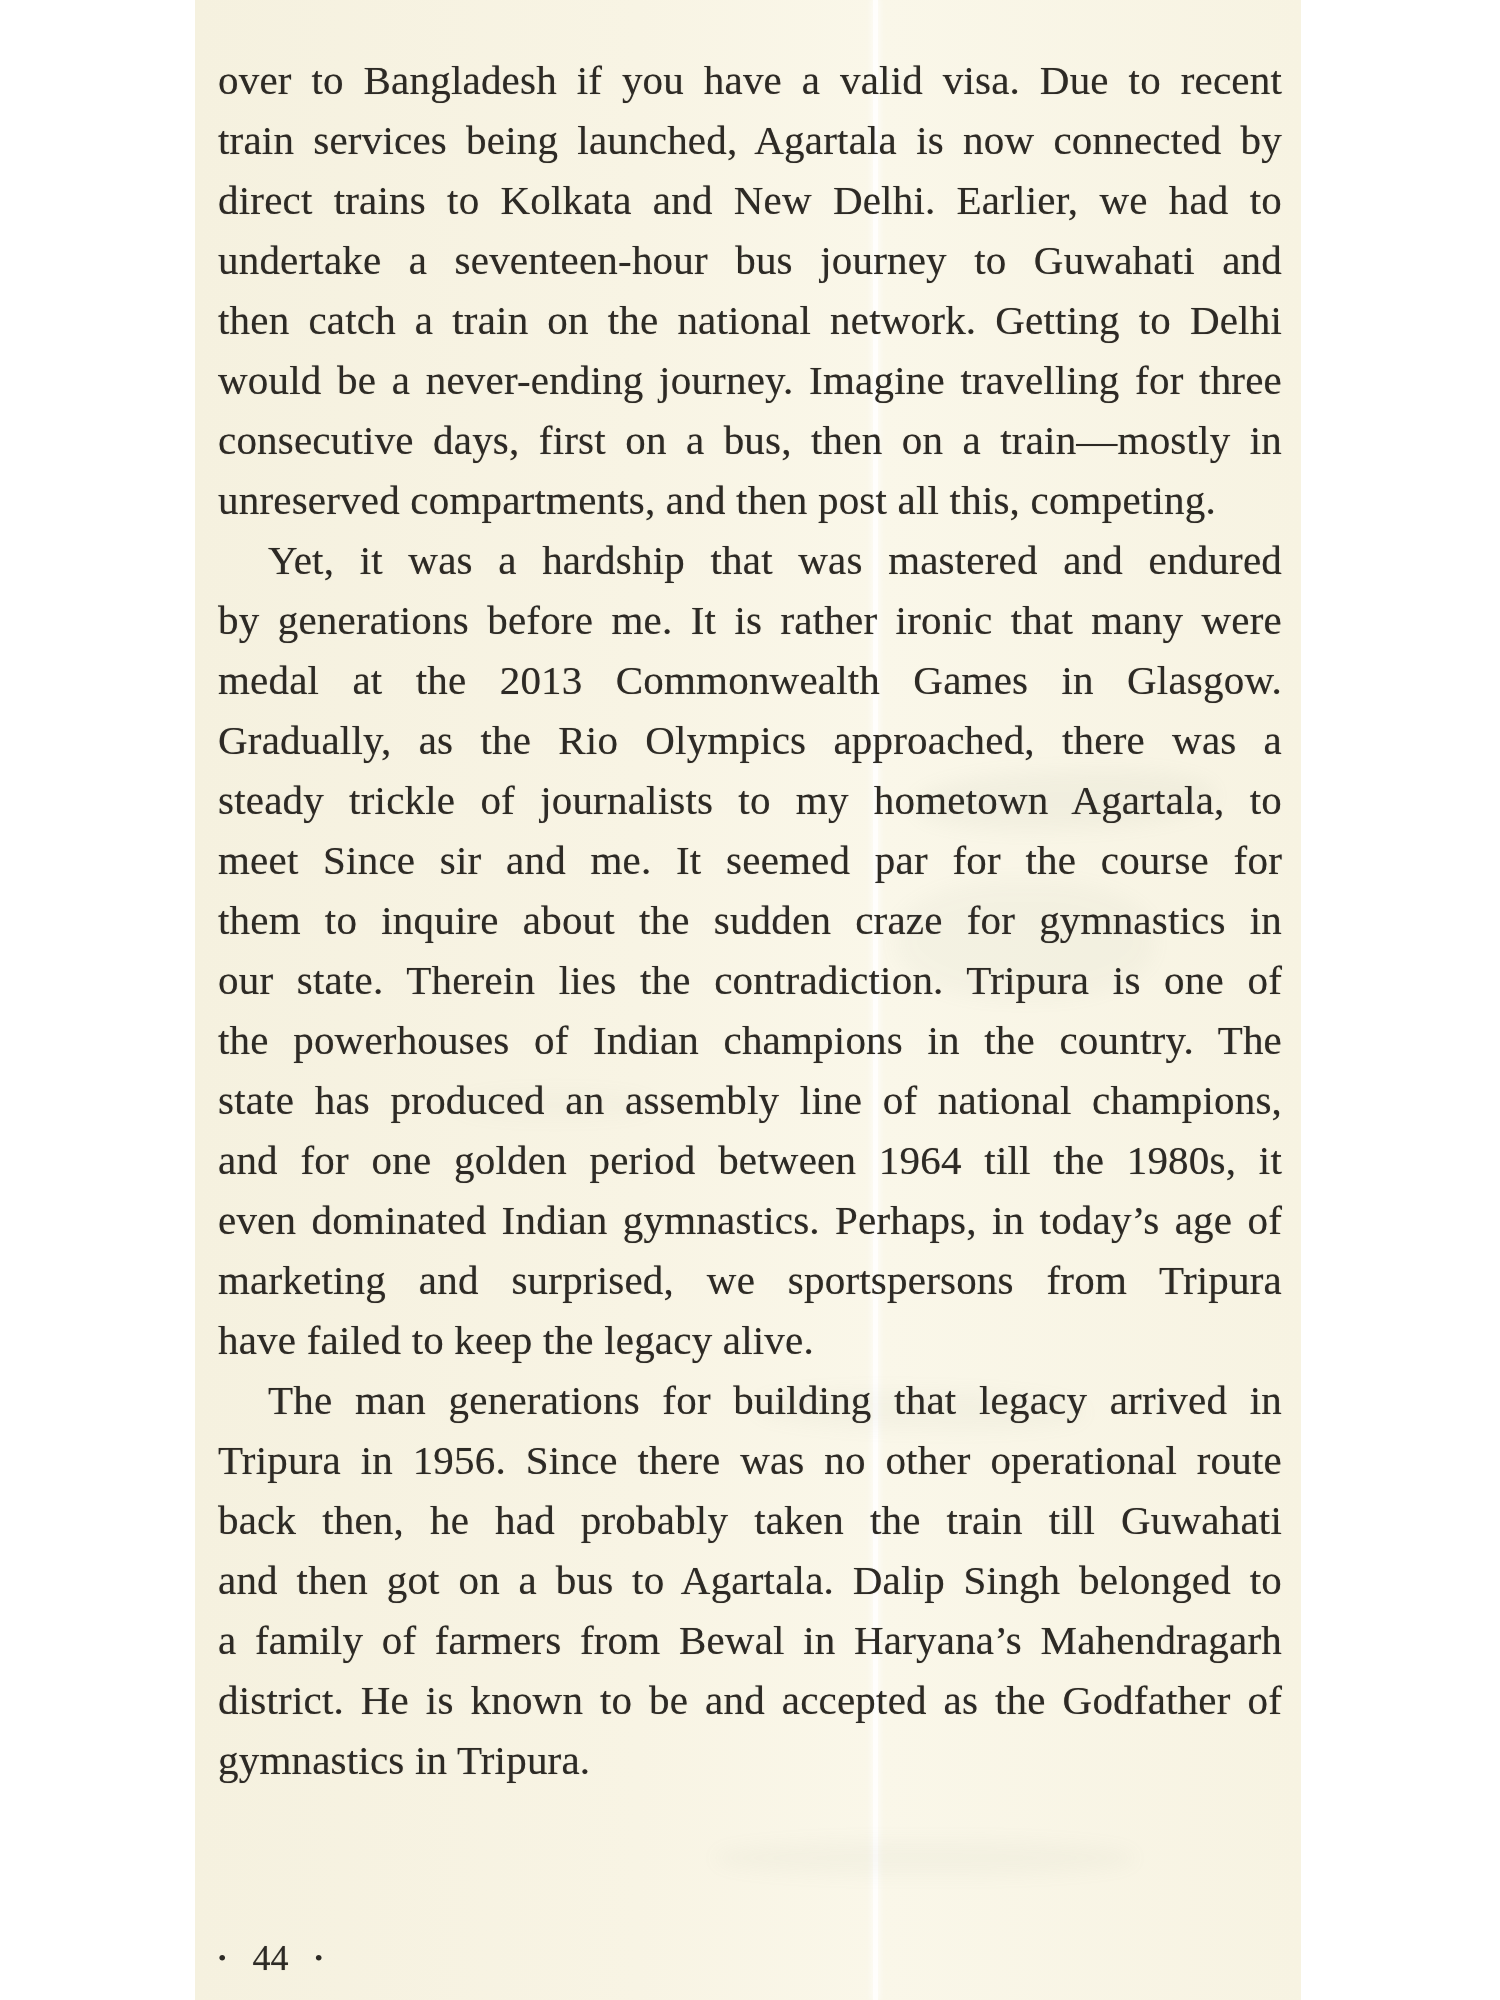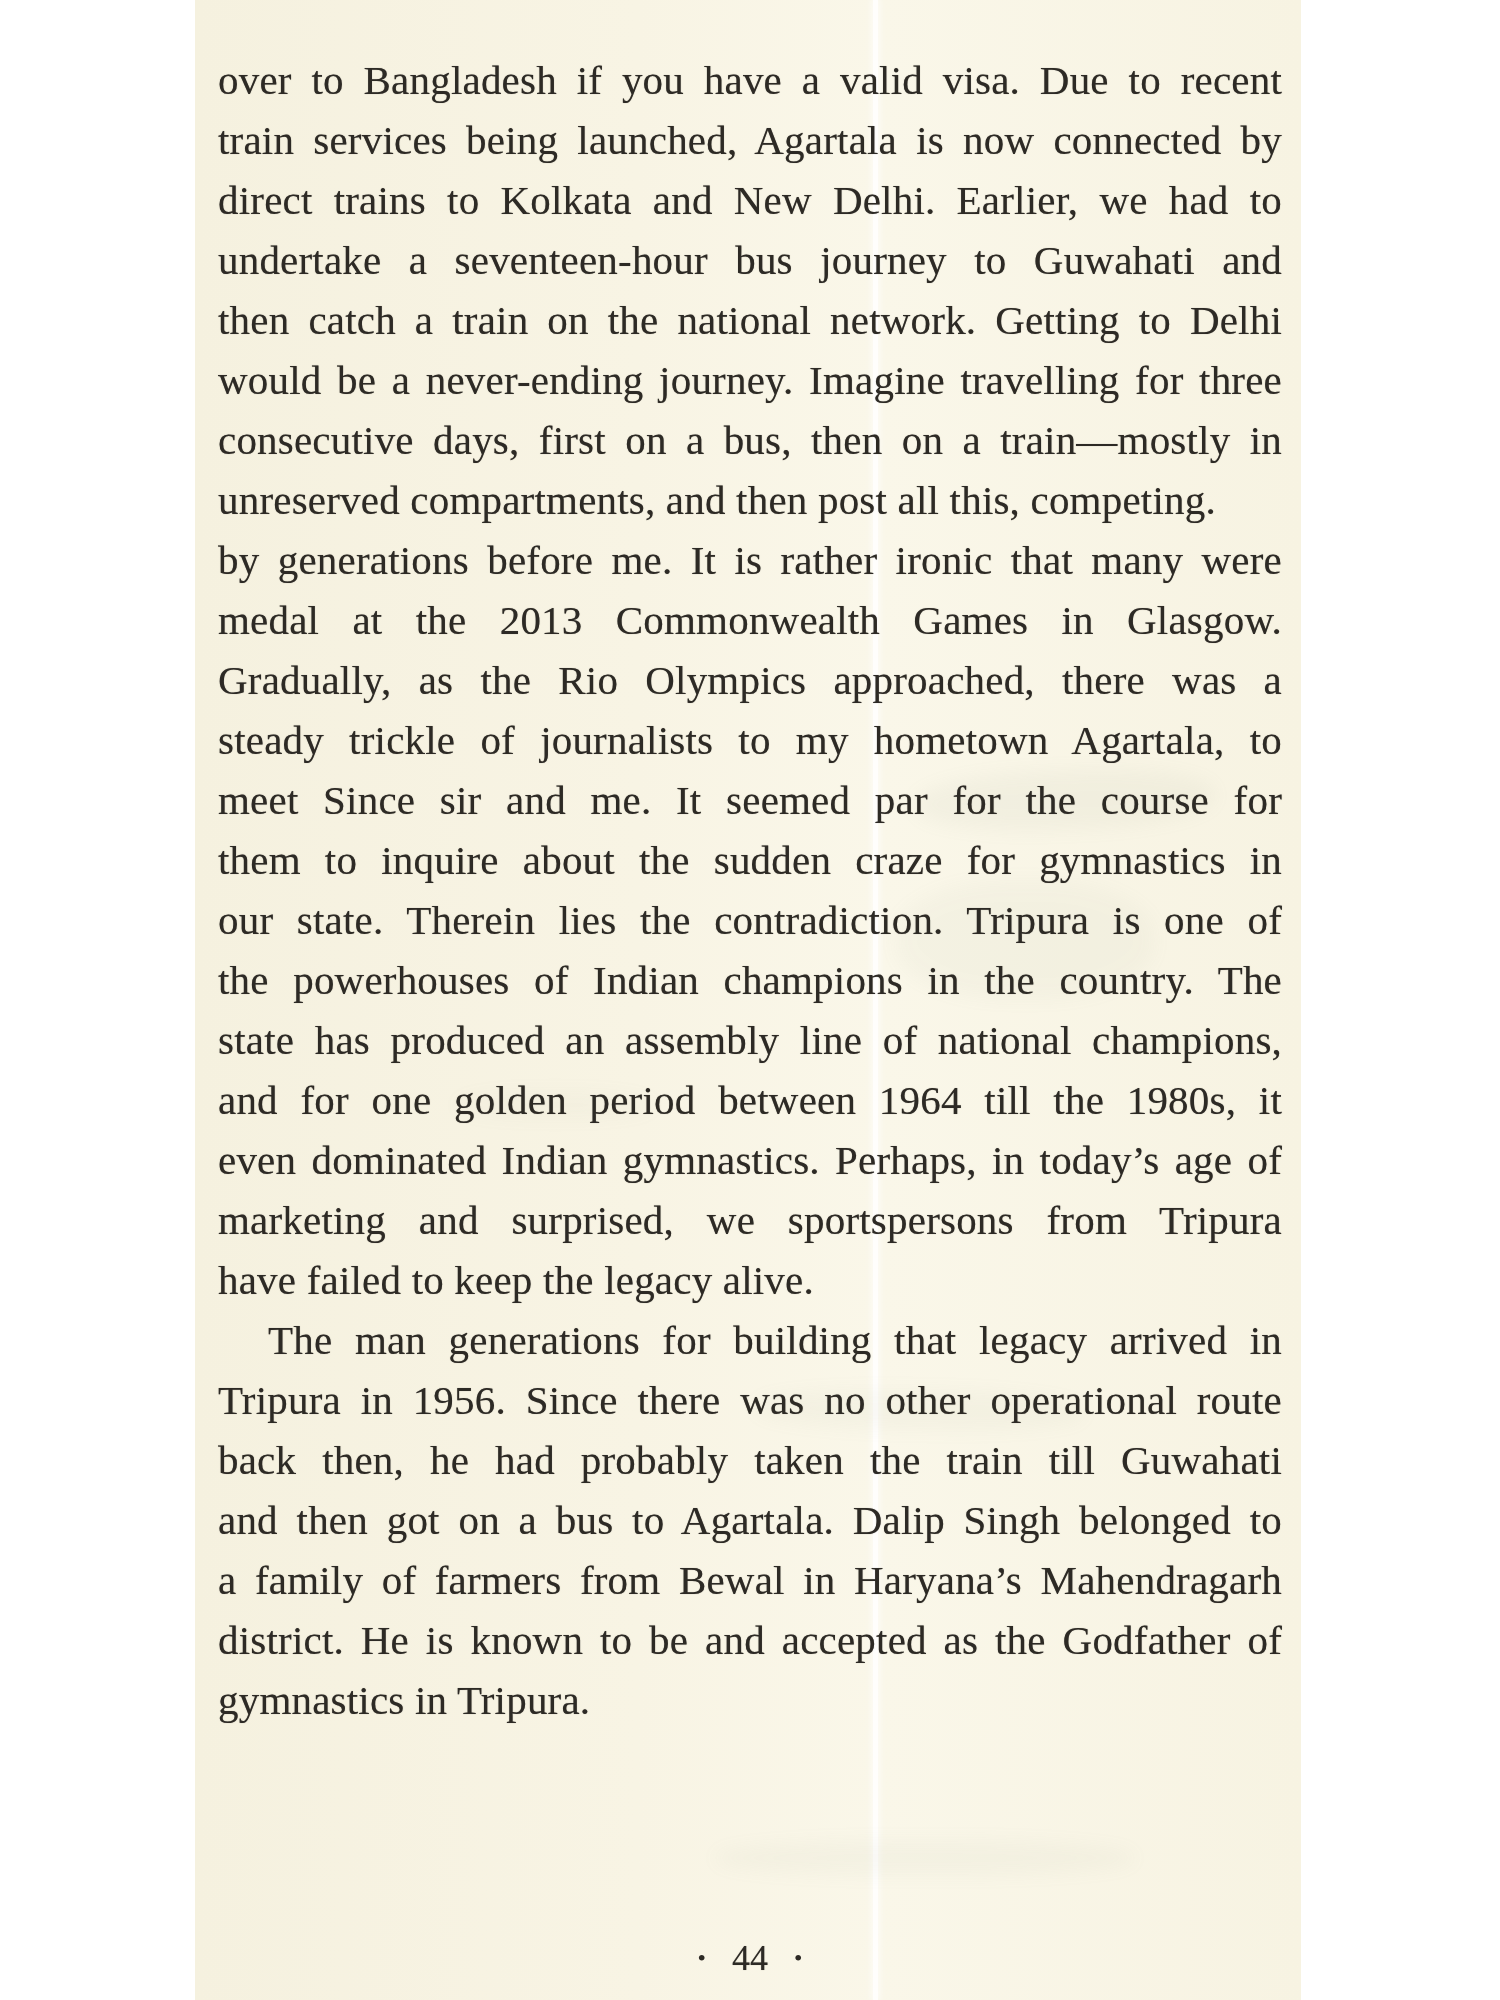--- a/index.html
+++ b/index.html
@@ -43,21 +43,21 @@
     text-align:justify;
     text-align-last:justify;
     white-space:normal;
     text-shadow:0 0 0.8px rgba(45,42,37,0.55);
   }
   .line.plast{text-align-last:left;}
   .line.indent{text-indent:50px;}
 
   .footer{
     position:absolute;left:23px;top:1938px;width:1064px;
-    text-align:center;color:var(--ink);
+    color:var(--ink);
     font-size:36px;line-height:40px;
   }
   .footer .dot{
     font-size:24px;vertical-align:middle;position:relative;top:-4px;
   }
   .footer .pnum{margin:0 26px;text-shadow:0 0 0.8px rgba(45,42,37,0.5);}
 </style>
 </head>
 <body>
 
@@ -72,20 +72,21 @@
 
     <div class="text-block" id="text-block">
         <div class="line">over to Bangladesh if you have a valid visa. Due to recent</div>
         <div class="line">train services being launched, Agartala is now connected by</div>
         <div class="line">direct trains to Kolkata and New Delhi. Earlier, we had to</div>
         <div class="line">undertake a seventeen-hour bus journey to Guwahati and</div>
         <div class="line">then catch a train on the national network. Getting to Delhi</div>
         <div class="line">would be a never-ending journey. Imagine travelling for three</div>
         <div class="line">consecutive days, first on a bus, then on a train—mostly in</div>
         <div class="line plast">unreserved compartments, and then post all this, competing.</div>
+        <div class="line indent">Yet, it was a hardship that was mastered and endured</div>
         <div class="line">by generations before me. It is rather ironic that many were</div>
         <div class="line">medal at the 2013 Commonwealth Games in Glasgow.</div>
         <div class="line">Gradually, as the Rio Olympics approached, there was a</div>
         <div class="line">steady trickle of journalists to my hometown Agartala, to</div>
         <div class="line">meet Since sir and me. It seemed par for the course for</div>
         <div class="line">them to inquire about the sudden craze for gymnastics in</div>
         <div class="line">our state. Therein lies the contradiction. Tripura is one of</div>
         <div class="line">the powerhouses of Indian champions in the country. The</div>
         <div class="line">state has produced an assembly line of national champions,</div>
         <div class="line">and for one golden period between 1964 till the 1980s, it</div>

